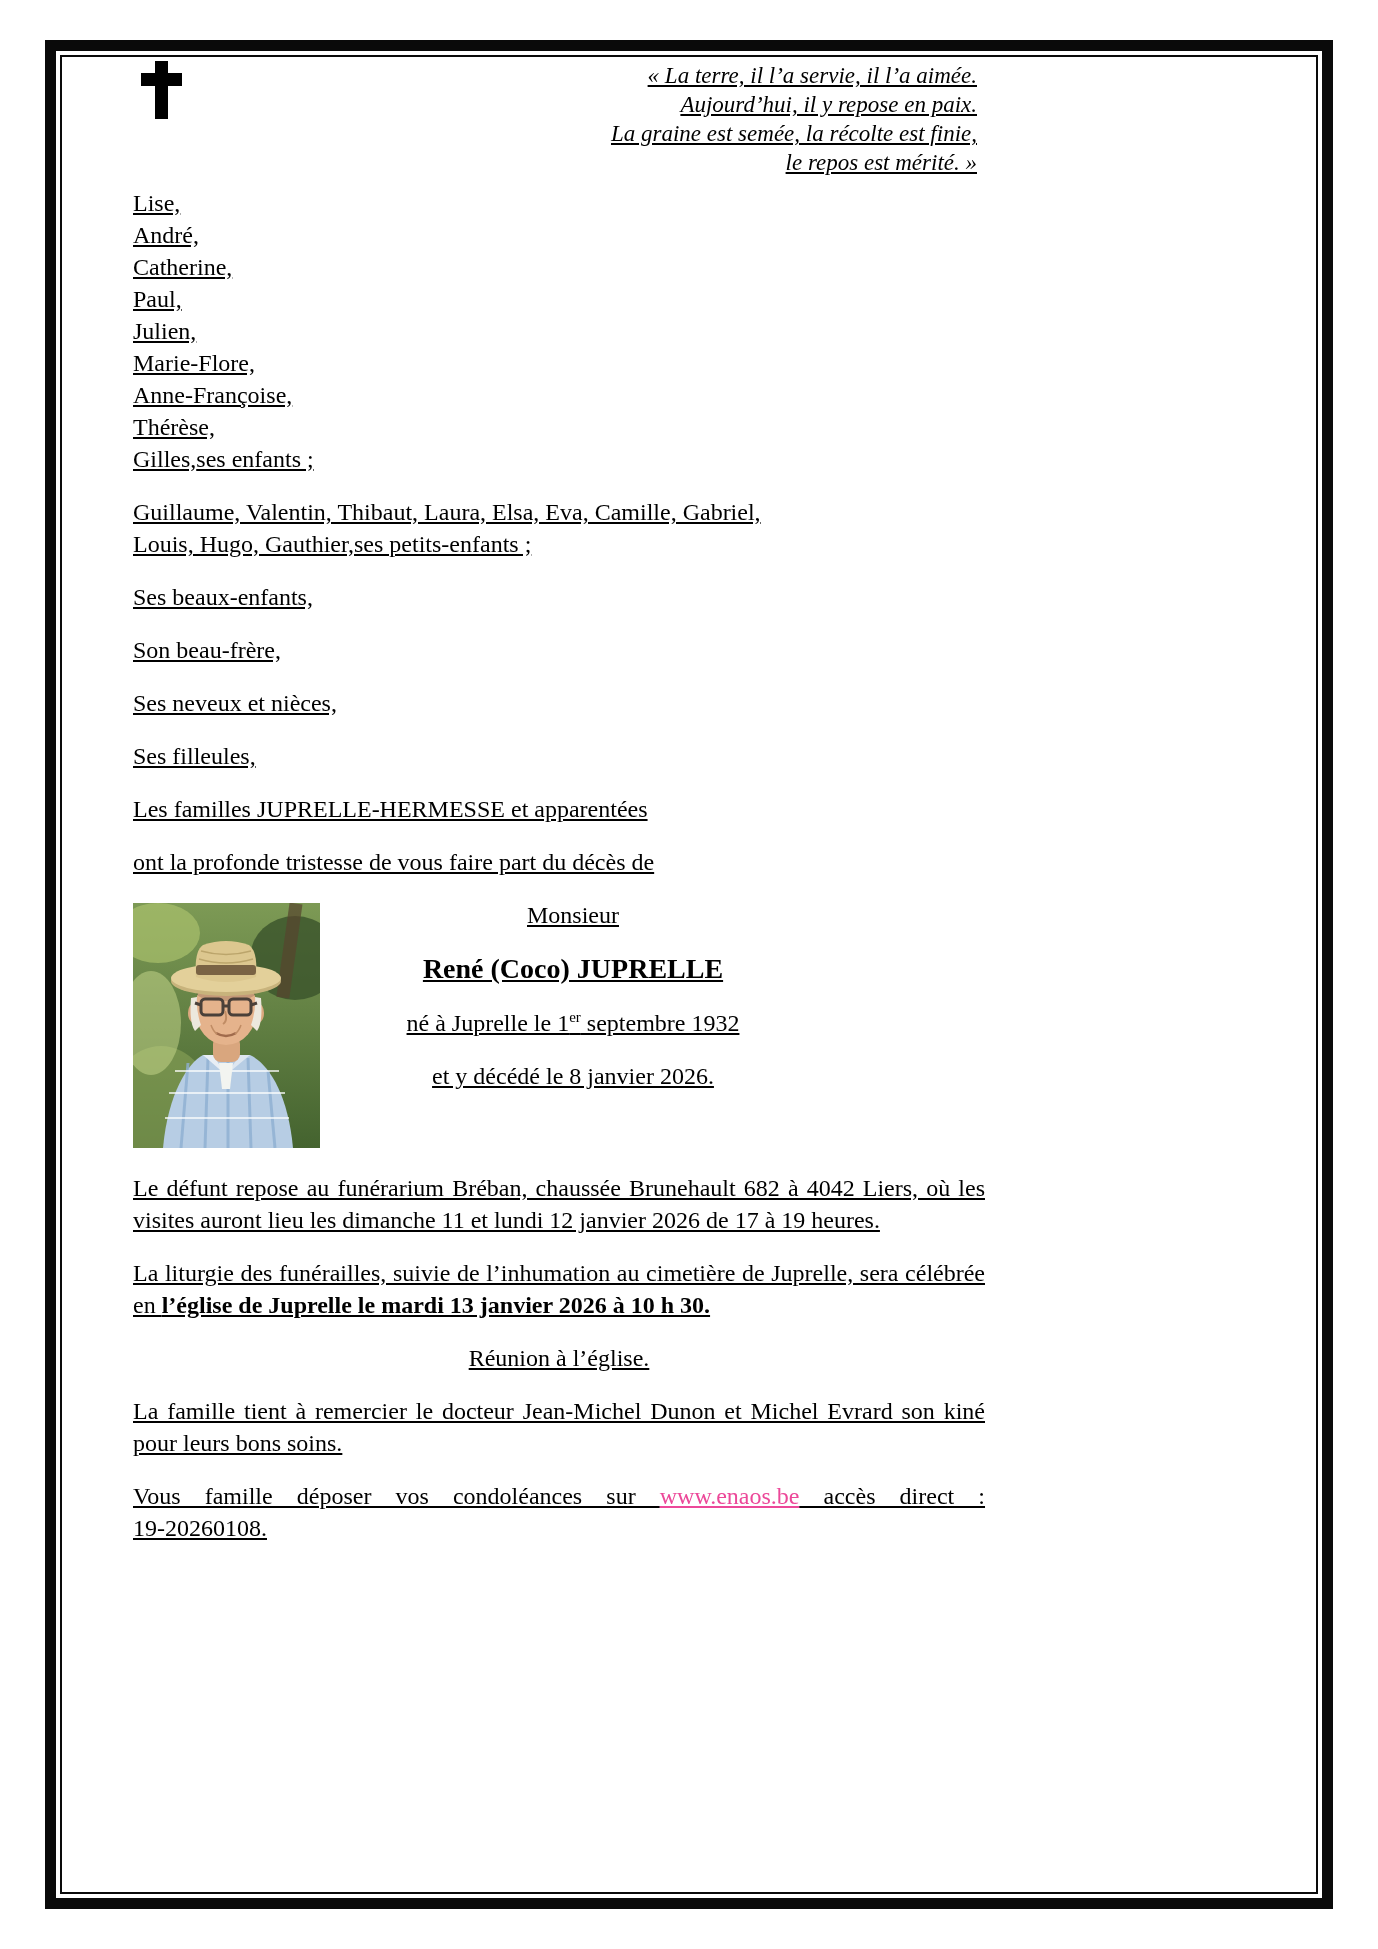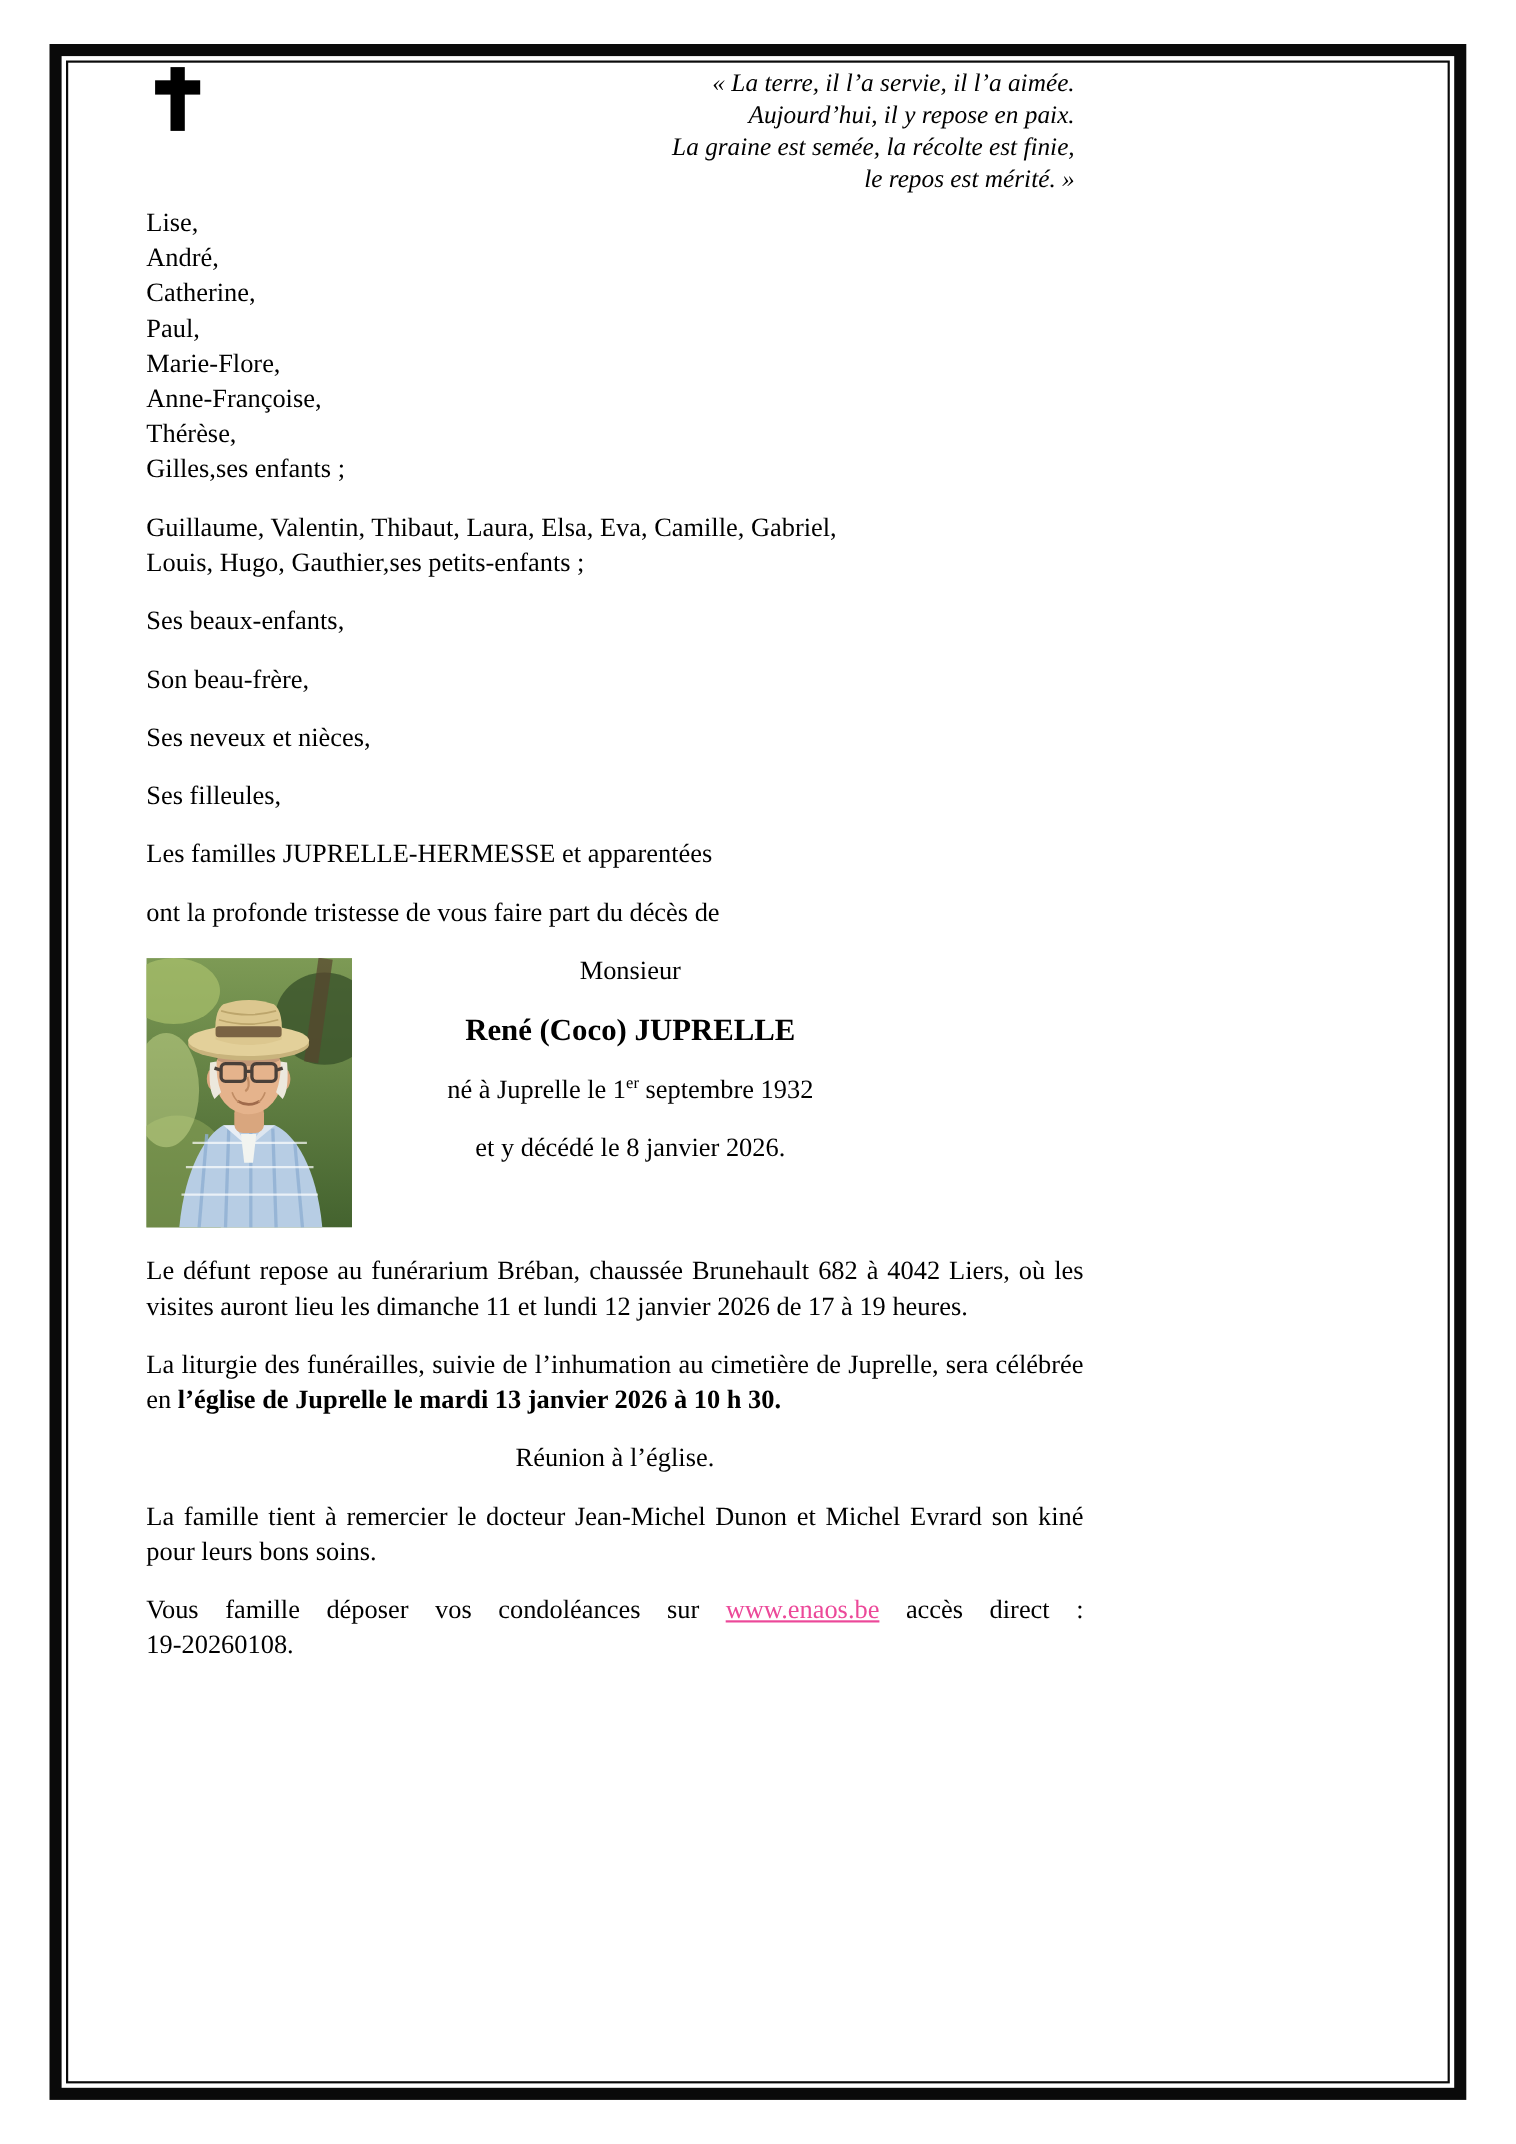--- a/index.html
+++ b/index.html
@@ -3,21 +3,21 @@
 <meta charset="utf-8">
 <style>
   * { margin:0; padding:0; box-sizing:border-box; }
   html,body { background:#ffffff; }
   body {
     width:1378px; height:1949px; position:relative; overflow:hidden;
     font-family:"Liberation Serif", serif; font-size:24px; line-height:32px; color:#000;
   }
   .frame { position:absolute; top:40px; left:45px; right:45px; bottom:40px; border:11px solid #0a0a0a; }
   .frame-inner { position:absolute; top:4px; left:4px; right:4px; bottom:4px; border:2px solid #0a0a0a; }
-  .content { position:absolute; left:133px; top:57px; width:852px; }
+  .content { position:absolute; left:133px; top:57px; width:852px;text-decoration:underline; }
 
   .header { display:flex; justify-content:space-between; align-items:flex-start; margin-bottom:10px; }
   .cross { position:relative; width:42px; height:58px; margin-left:8px; margin-top:4px; }
   .cross::before { content:""; position:absolute; left:14px; top:0; width:13px; height:58px; background:#000; }
   .cross::after  { content:""; position:absolute; left:0; top:12px; width:41px; height:13px; background:#000; }
   .quote { font-style:italic; text-align:right; font-size:23px; line-height:29px; padding-right:8px; padding-top:4px; }
 
   .para { margin-bottom:21px; }
   .row { display:flex; justify-content:flex-start; }
   .right-label { padding-right:22px; white-space:nowrap; }
@@ -52,20 +52,21 @@
         <div>La graine est semée, la récolte est finie,</div>
         <div>le repos est mérité. »</div>
       </div>
     </div>
 
     <div class="para">
       <div>Lise,</div>
       <div>André,</div>
       <div>Catherine,</div>
       <div>Paul,</div>
+      <div>Julien,</div>
       <div>Marie-Flore,</div>
       <div>Anne-Françoise,</div>
       <div>Thérèse,</div>
       <div class="row">
         <div>Gilles,</div>
         <div class="right-label">ses enfants ;</div>
       </div>
     </div>
 
     <div class="para">

